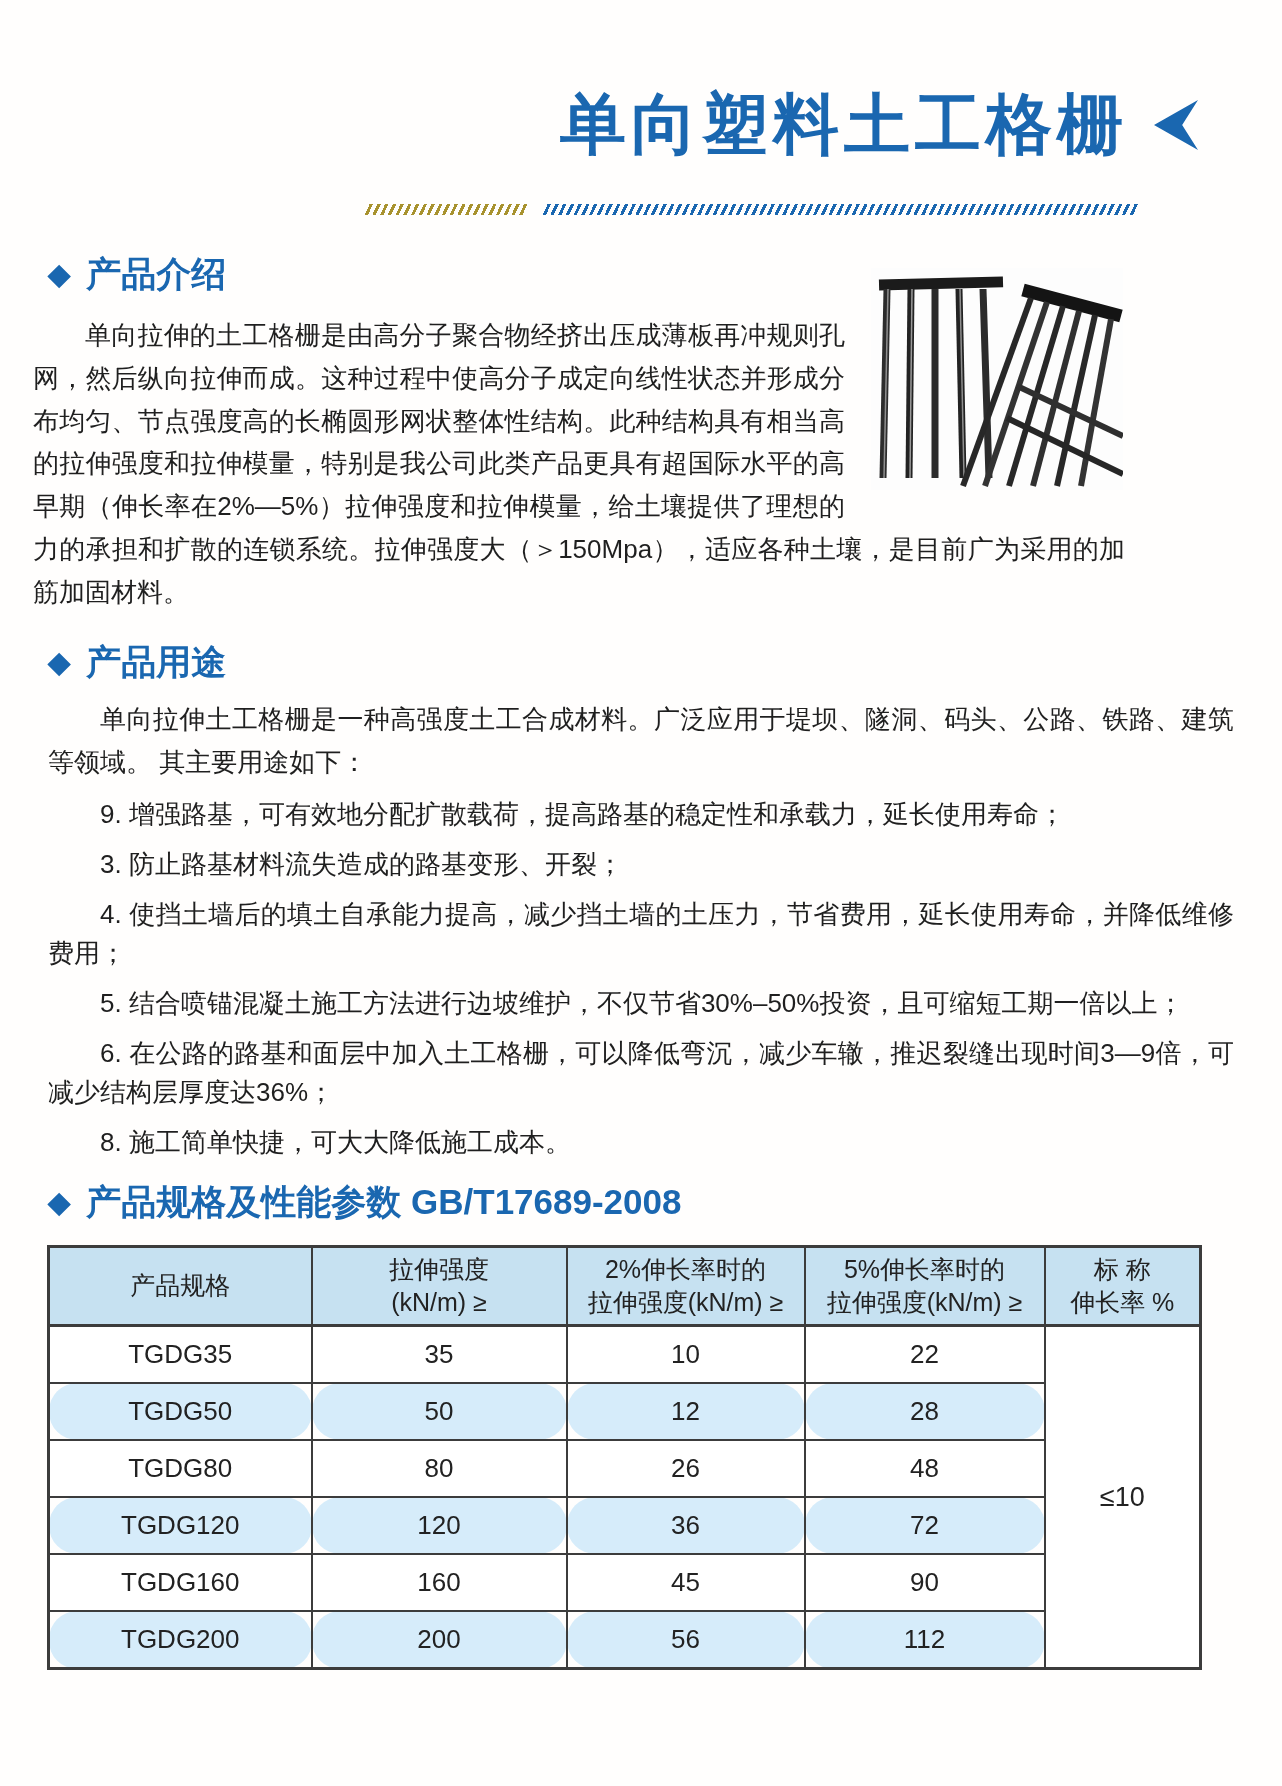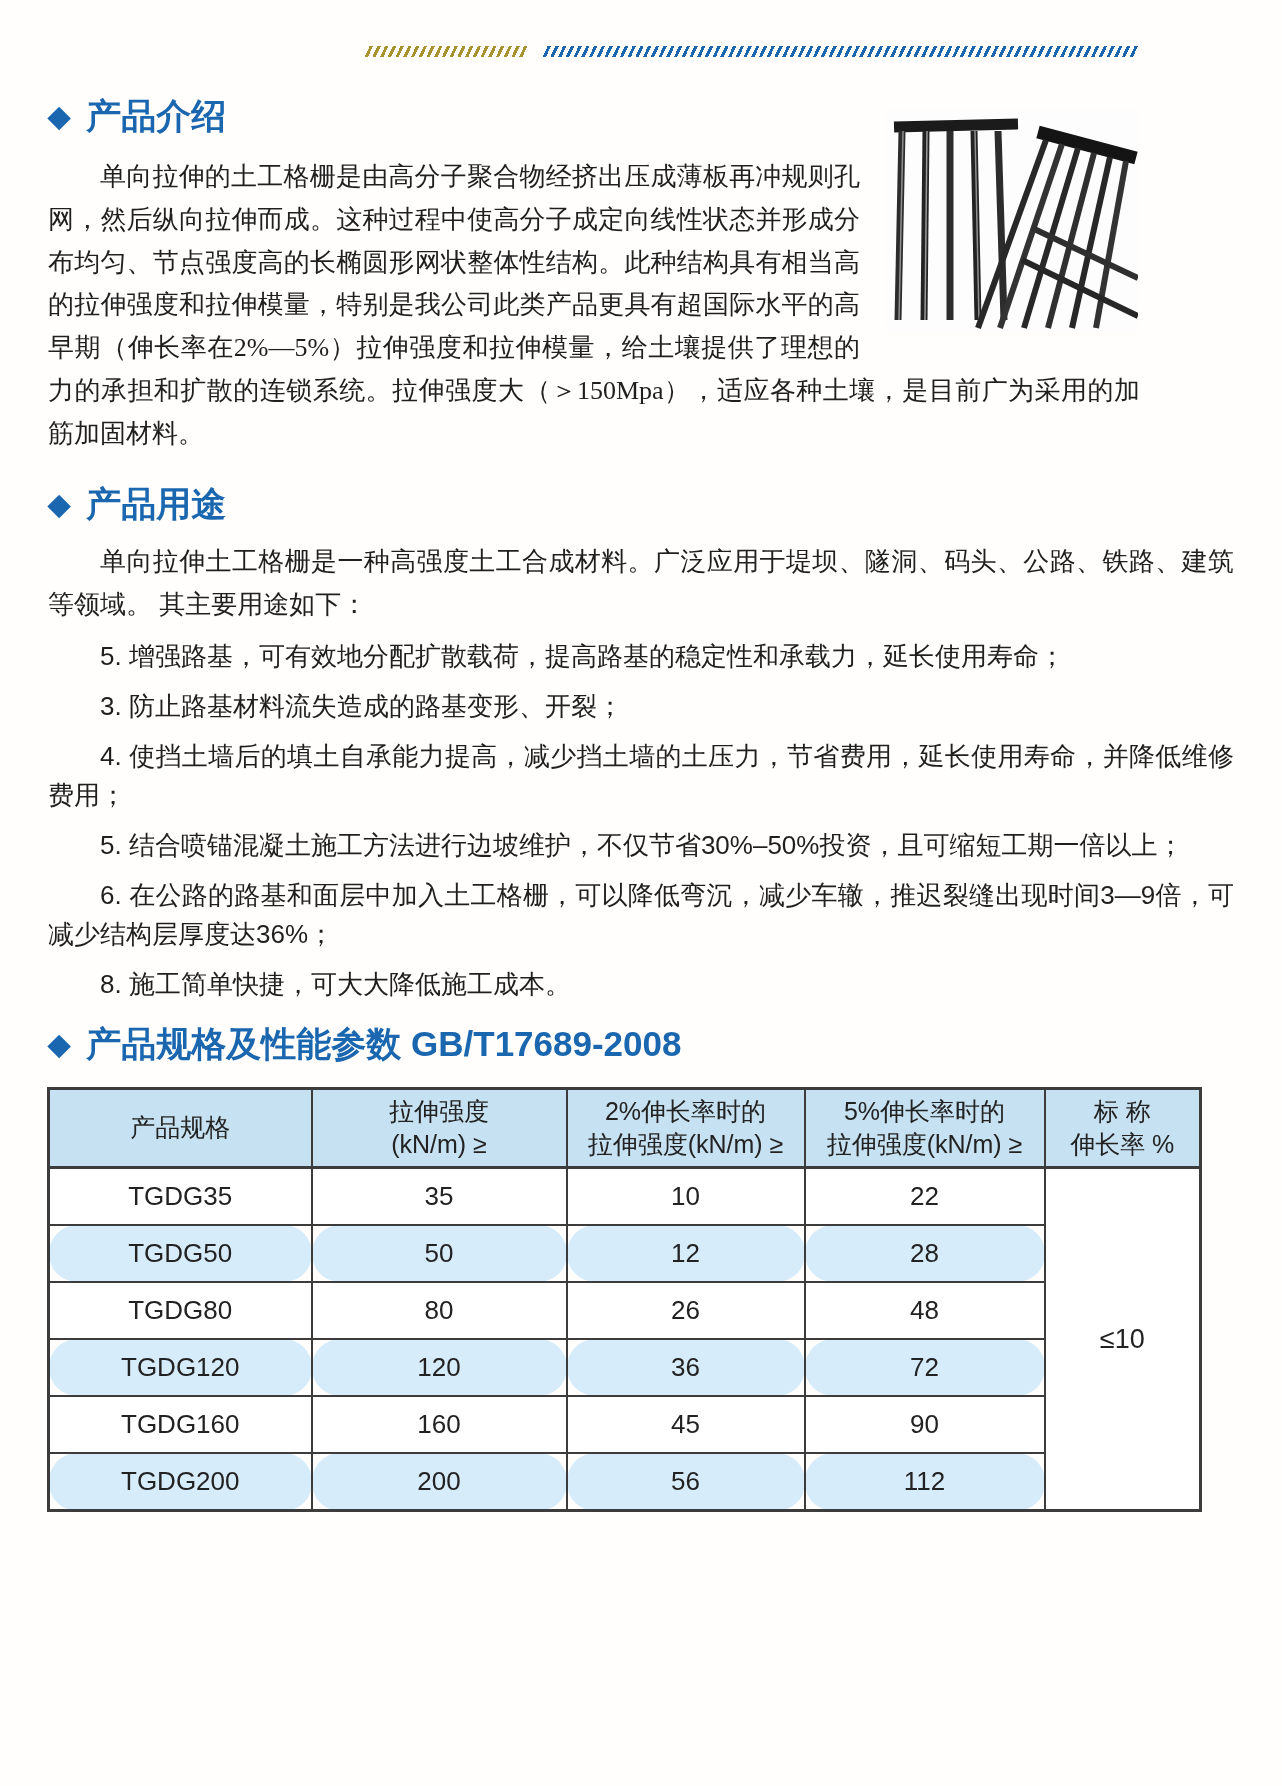--- a/index.html
+++ b/index.html
@@ -44,21 +44,21 @@
   .section-h{
     display:flex;align-items:center;gap:16px;
     margin:0 0 0 48px;color:var(--blue);font-weight:bold;font-size:35px;line-height:1.25;
   }
   .diamond{font-size:29px;line-height:1;transform:translateY(1px);}
   .h-intro{margin-top:36px;}
   .h-uses{margin-top:26px;}
   .h-specs{margin-top:18px;}
 
   
-  .intro-flow{margin:18px 48px 0 48px;width:1092px;font-family:Liberation Serif, serif;}
+  .intro-flow{margin:18px 48px 0 33px;width:1092px;}
   .product-photo{
     float:right;width:252px;height:222px;margin:-46px 2px 6px 26px;background:#fdfdfd;
   }
   .body-text{
     margin:0;font-size:26px;line-height:1.65;text-align:justify;text-indent:2em;color:#1f1f1f;
   }
 
   
   .uses-intro{margin:14px 48px 0 48px;}
   .use-item{
@@ -82,20 +82,24 @@
   }
   .spec-table tbody td{height:55px;font-size:26px;background:#ffffff;}
   .spec-table tbody tr.alt td{background:var(--row-alt);border-radius:28px;}
   .spec-table tbody td.merged{background:#ffffff;font-size:27px;}
 </style>
 </head>
 <body>
 
 <div class="page">
 
+  <div class="title-row">
+    <h1 class="page-title">单向塑料土工格栅</h1>
+    <span class="arrow-left"></span>
+  </div>
   <div class="stripes">
     <span class="stripe stripe-gold"></span>
     <span class="stripe stripe-blue"></span>
   </div>
 
   <h2 class="section-h h-intro">
     <span class="diamond">◆</span>
     <span>产品介绍</span>
   </h2>
 
@@ -129,21 +133,21 @@
     <p class="body-text">单向拉伸的土工格栅是由高分子聚合物经挤出压成薄板再冲规则孔网，然后纵向拉伸而成。这种过程中使高分子成定向线性状态并形成分布均匀、节点强度高的长椭圆形网状整体性结构。此种结构具有相当高的拉伸强度和拉伸模量，特别是我公司此类产品更具有超国际水平的高早期（伸长率在2%—5%）拉伸强度和拉伸模量，给土壤提供了理想的力的承担和扩散的连锁系统。拉伸强度大（＞150Mpa），适应各种土壤，是目前广为采用的加筋加固材料。</p>
   </div>
 
   <h2 class="section-h h-uses">
     <span class="diamond">◆</span>
     <span>产品用途</span>
   </h2>
 
   <p class="body-text uses-intro">单向拉伸土工格栅是一种高强度土工合成材料。广泛应用于堤坝、隧洞、码头、公路、铁路、建筑等领域。 其主要用途如下：</p>
 
-  <p class="use-item">5. 增强路基，可有效地分配扩散载荷，提高路基的稳定性和承载力，延长使用寿命；</p>
+  <p class="use-item">9. 增强路基，可有效地分配扩散载荷，提高路基的稳定性和承载力，延长使用寿命；</p>
   <p class="use-item">3. 防止路基材料流失造成的路基变形、开裂；</p>
   <p class="use-item">4. 使挡土墙后的填土自承能力提高，减少挡土墙的土压力，节省费用，延长使用寿命，并降低维修费用；</p>
   <p class="use-item">5. 结合喷锚混凝土施工方法进行边坡维护，不仅节省30%–50%投资，且可缩短工期一倍以上；</p>
   <p class="use-item">6. 在公路的路基和面层中加入土工格栅，可以降低弯沉，减少车辙，推迟裂缝出现时间3—9倍，可减少结构层厚度达36%；</p>
   <p class="use-item">8. 施工简单快捷，可大大降低施工成本。</p>
 
   <h2 class="section-h h-specs">
     <span class="diamond">◆</span>
     <span>产品规格及性能参数 GB/T17689-2008</span>
   </h2>

